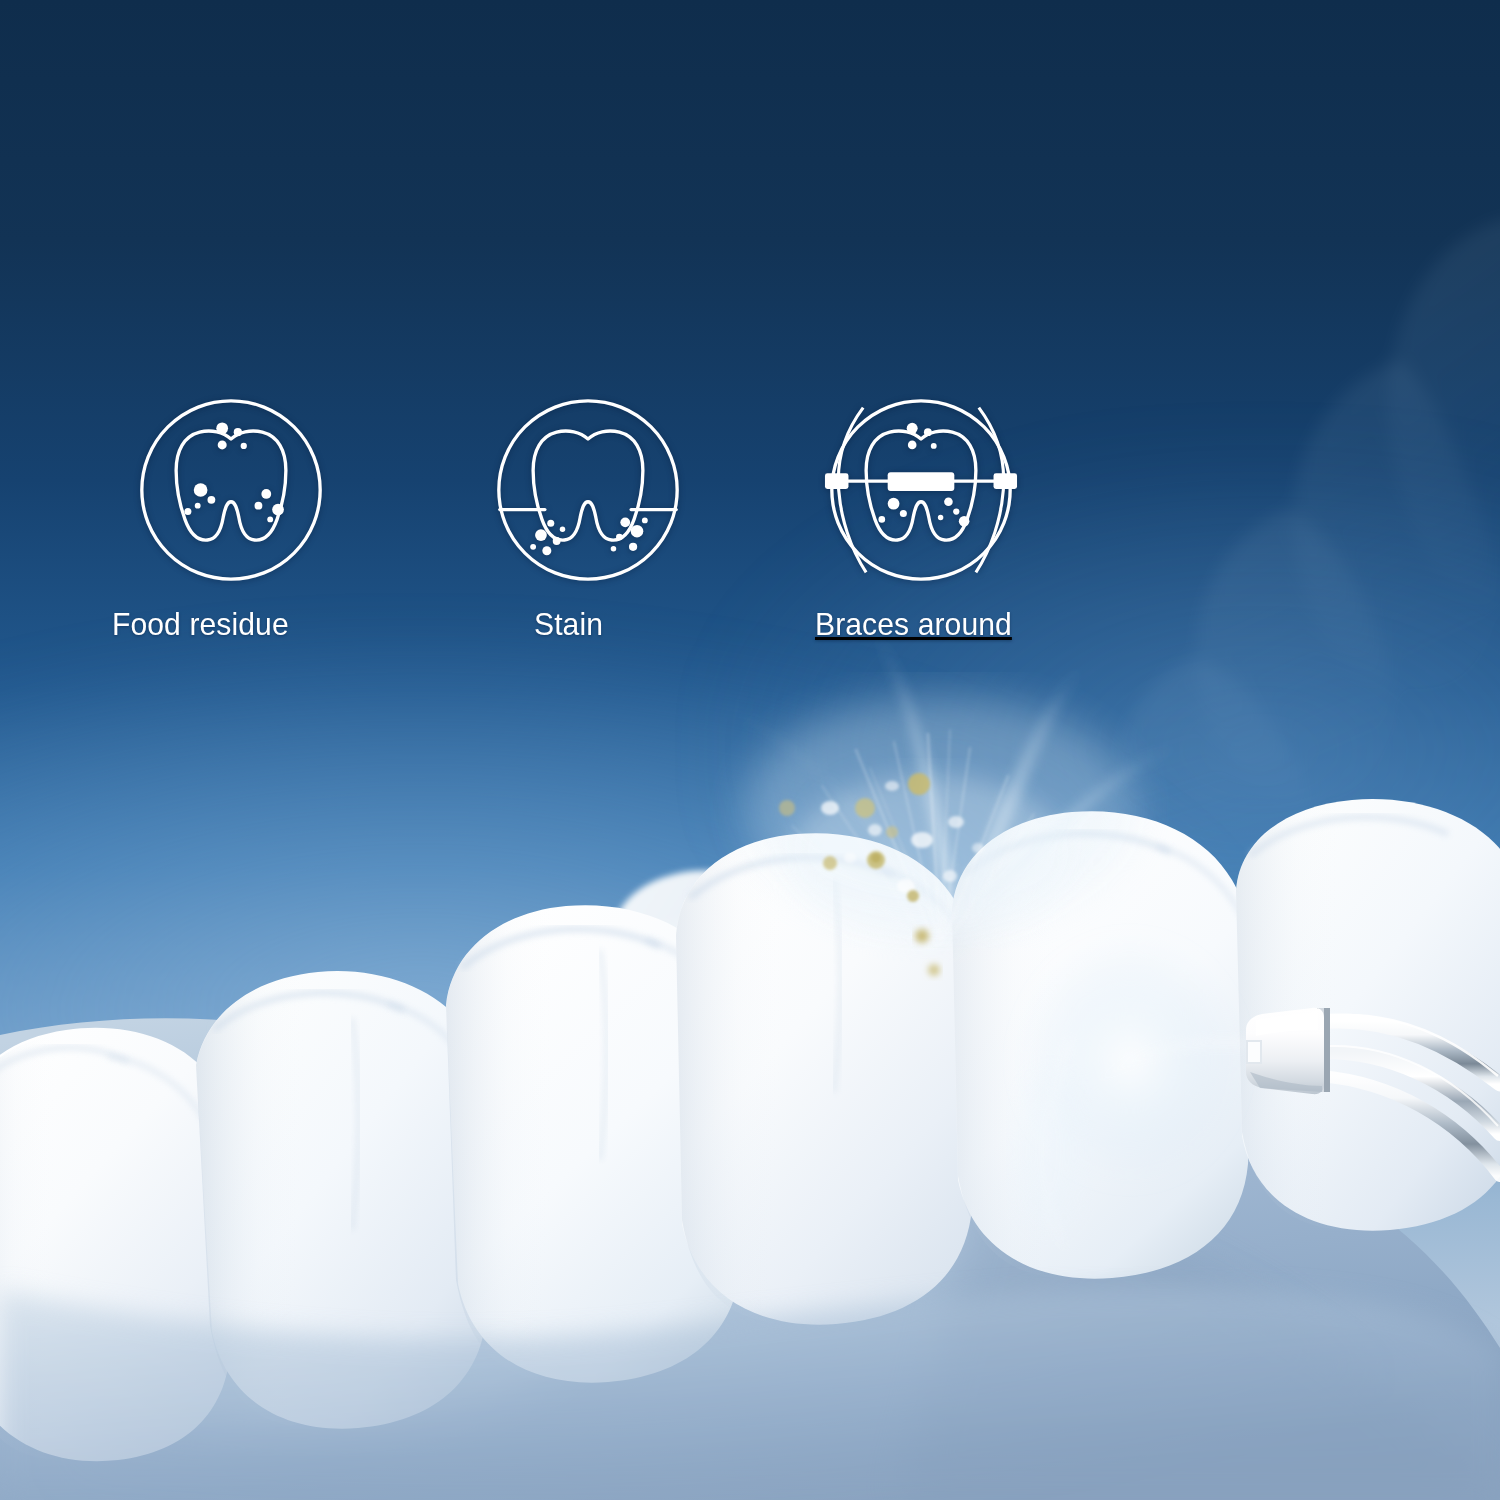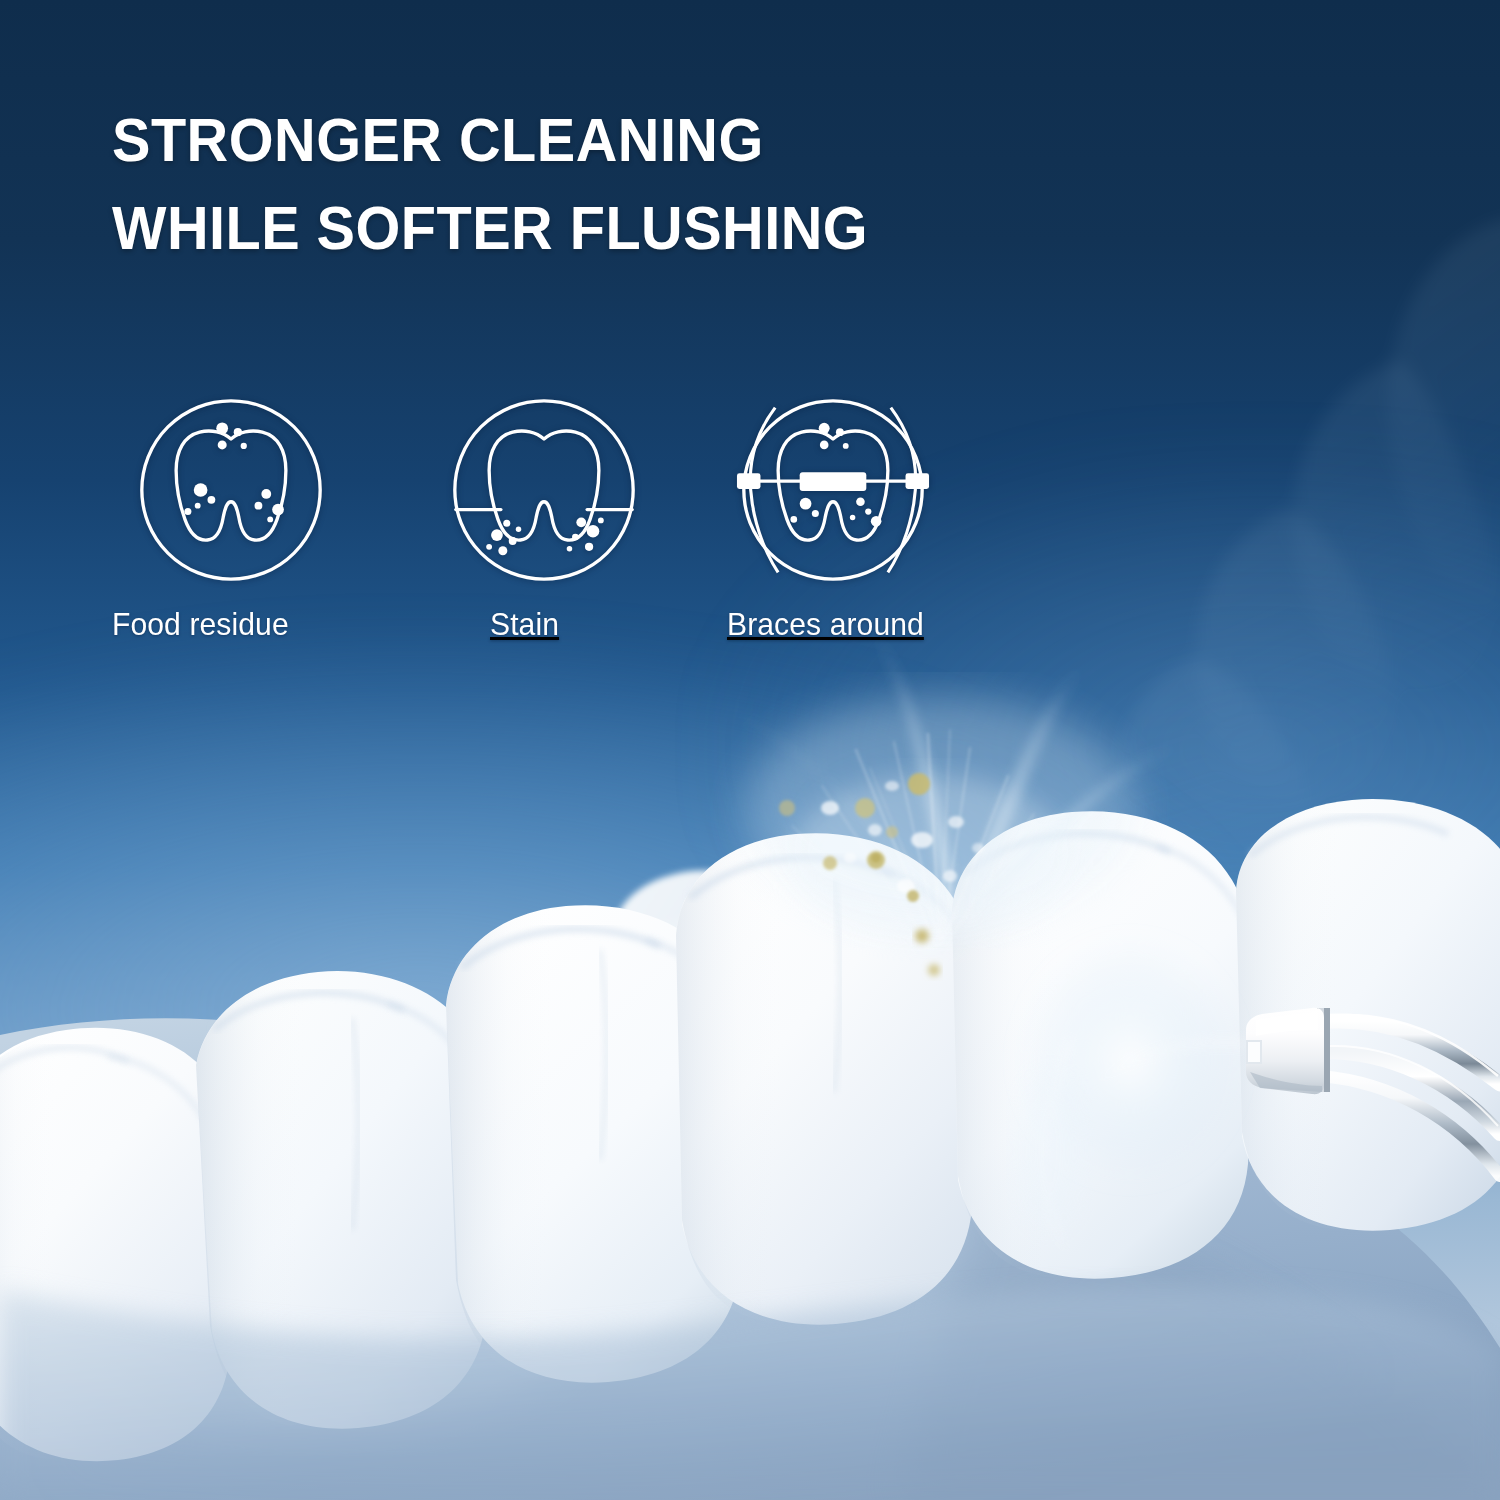--- a/index.html
+++ b/index.html
@@ -90,24 +90,25 @@
     text-shadow: 0 2px 5px rgba(0,0,0,0.30);
   }
 
   
   .features {
     position: absolute;
     left: 112px;
     top: 392px;
     z-index: 40;
     display: flex;
+    gap: 44px;
   }
   .feature { position: relative; }
   .feature.f0 { width: 320px; }
-  .feature.f1 { width: 295px; text-decoration: underline; }
+  .feature.f1 { width: 295px; }
   .feature.f2 { width: 300px; text-decoration: underline; }
 
   .feature .icon-wrap {
     width: 196px;
     height: 196px;
     position: relative;
   }
   .feature.f0 .icon-wrap { margin-left: 21px; }
   .feature.f1 .icon-wrap { margin-left: 14px; }
   .feature.f2 .icon-wrap { margin-left: 8px; }
@@ -519,24 +520,20 @@
         <path d="M1246 1040 L1262 1040 L1262 1064 L1246 1064 Z" fill="#e2e8ee"></path>
         <path d="M1248 1042 L1260 1042 L1260 1062 L1248 1062 Z" fill="#ffffff" opacity="0.9"></path>
 
         <path d="M1256 1020 C1278 1016 1300 1013 1318 1012 L1318 1030 C1298 1030 1274 1032 1256 1036 Z" fill="#ffffff" opacity="0.85"></path>
 
         <path d="M1250 1072 C1272 1080 1300 1086 1322 1086 L1322 1092 L1260 1088 Z" fill="#aab6c2" opacity="0.55"></path>
       </g>
     </svg>
   </div>
 
-  <div class="headline">
-    <div class="line">STRONGER CLEANING</div>
-    <div class="line">WHILE SOFTER FLUSHING</div>
-  </div>
 
   <div class="features">
 
     <div class="feature f0">
       <div class="icon-wrap">
         <svg viewBox="0 0 200 200" xmlns="http://www.w3.org/2000/svg">
           <circle cx="100" cy="100" r="91" fill="none" stroke="#ffffff" stroke-width="3.4"></circle>
           <path d="M100 48
                    C92 41 80 38 68 41
                    C52 45 44 60 44 80

